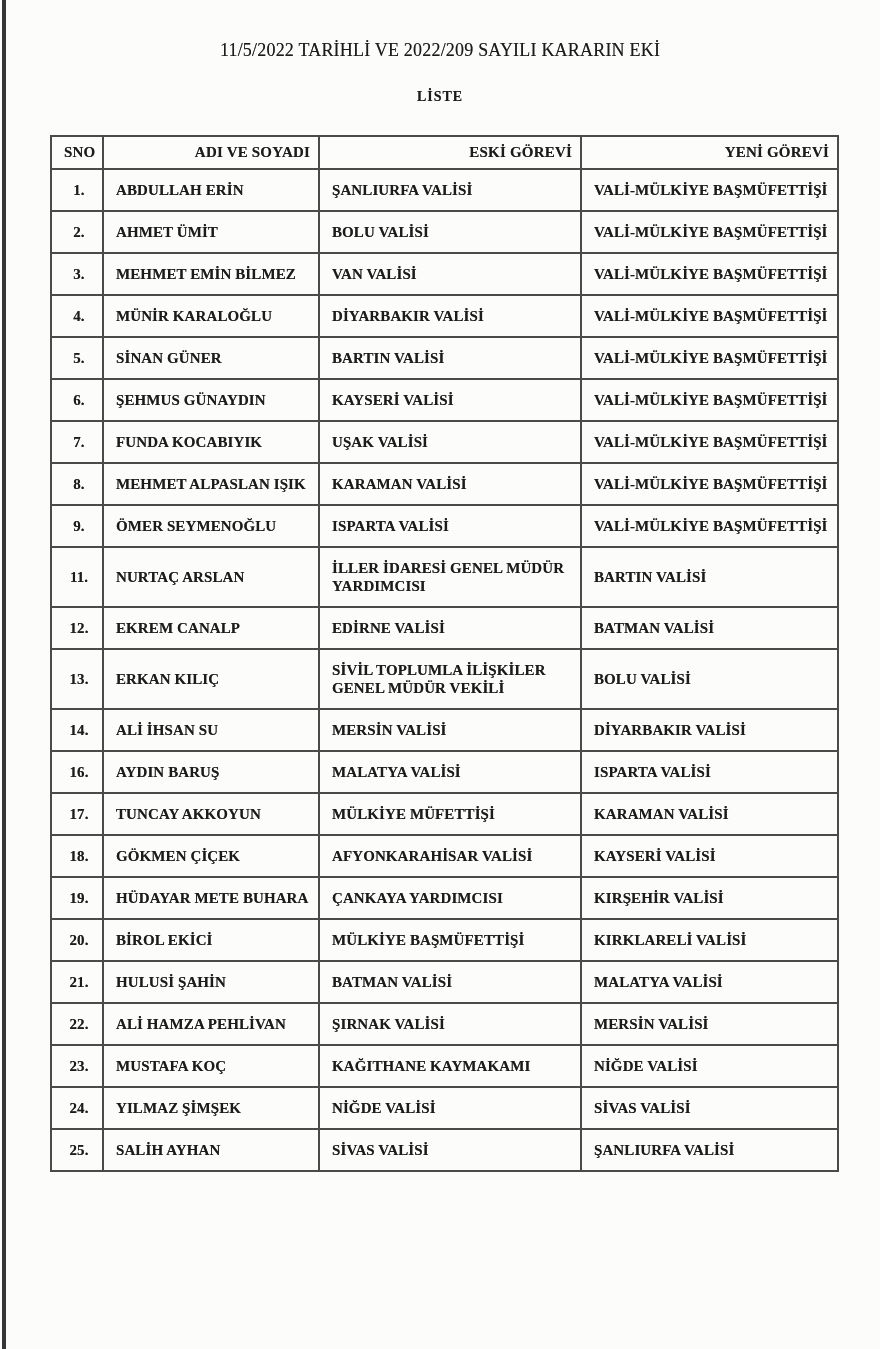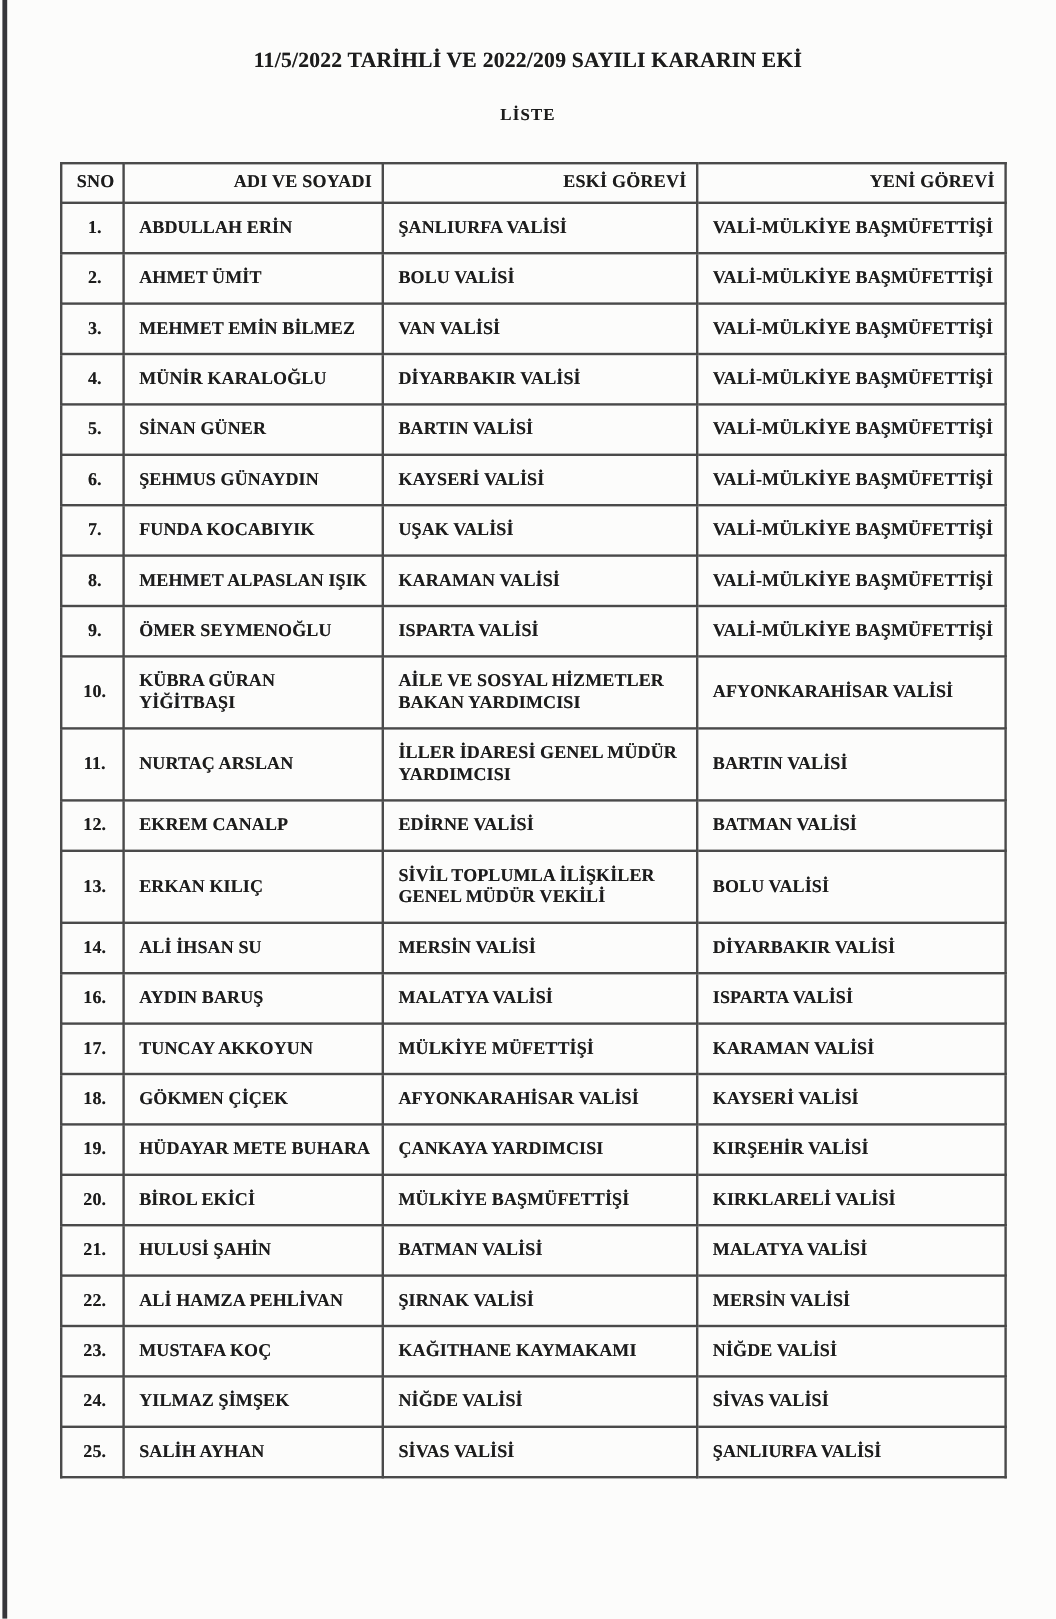--- a/index.html
+++ b/index.html
@@ -21,21 +21,21 @@
   .edge-bar{
     position:absolute;left:2px;top:0;bottom:0;width:4px;
     background:var(--edge);
   }
   .doc{
     position:relative;
     width:880px;height:1349px;
   }
   .title-block{ text-align:center; padding-top:40px; }
   .title-line1{
-    font-size:18px;font-weight:700;letter-spacing:0.2px;
+    font-size:18px;font-weight:400;letter-spacing:0.2px;
     margin:0 0 0 0;
   }
   .title-line2{
     font-size:14px;font-weight:700;letter-spacing:1px;
     margin-top:28px;
   }
   table.list{
     border-collapse:collapse;
     margin:30px 0 0 50px;
     width:787px;
@@ -144,26 +144,20 @@
     <td class="c-old">KARAMAN VALİSİ</td>
     <td class="c-new">VALİ-MÜLKİYE BAŞMÜFETTİŞİ</td>
   </tr>
         <tr>
     <td class="c-sno">9.</td>
     <td class="c-name">ÖMER SEYMENOĞLU</td>
     <td class="c-old">ISPARTA VALİSİ</td>
     <td class="c-new">VALİ-MÜLKİYE BAŞMÜFETTİŞİ</td>
   </tr>
         <tr>
-    <td class="c-sno">10.</td>
-    <td class="c-name">KÜBRA GÜRAN YİĞİTBAŞI</td>
-    <td class="c-old">AİLE VE SOSYAL HİZMETLER BAKAN YARDIMCISI</td>
-    <td class="c-new">AFYONKARAHİSAR VALİSİ</td>
-  </tr>
-        <tr>
     <td class="c-sno">11.</td>
     <td class="c-name">NURTAÇ ARSLAN</td>
     <td class="c-old">İLLER İDARESİ GENEL MÜDÜR YARDIMCISI</td>
     <td class="c-new">BARTIN VALİSİ</td>
   </tr>
         <tr>
     <td class="c-sno">12.</td>
     <td class="c-name">EKREM CANALP</td>
     <td class="c-old">EDİRNE VALİSİ</td>
     <td class="c-new">BATMAN VALİSİ</td>

